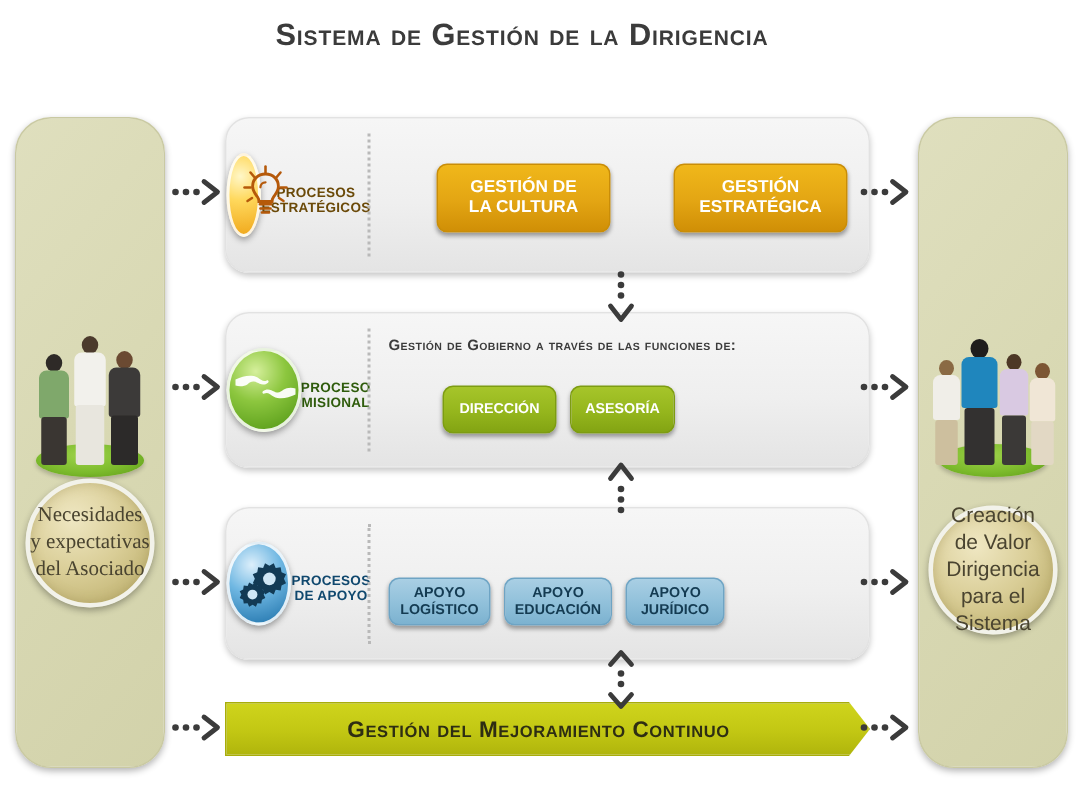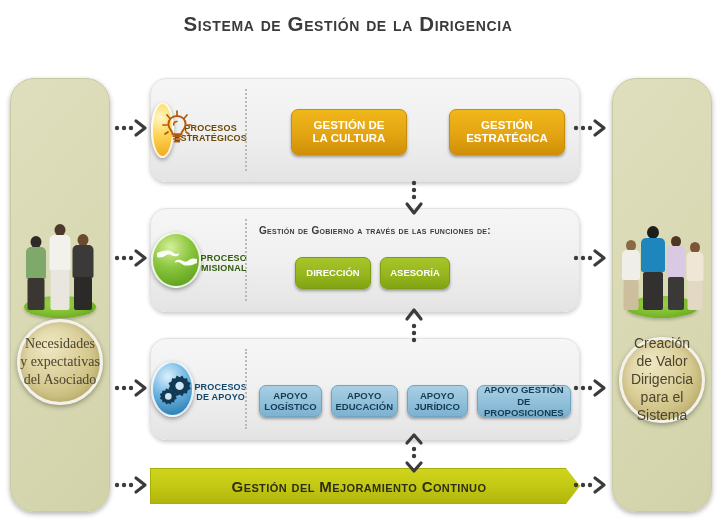--- a/index.html
+++ b/index.html
@@ -343,26 +343,20 @@
           <div>APOYO</div>
           <div>EDUCACIÓN</div>
         </div>
       </div>
       <div class="pill blue" style="width:64px;">
         <div>
           <div>APOYO</div>
           <div>JURÍDICO</div>
         </div>
       </div>
-      <div class="pill blue" style="width:100px;">
-        <div>
-          <div>APOYO GESTIÓN</div>
-          <div>DE PROPOSICIONES</div>
-        </div>
-      </div>
     </div>
   </div>
 </div>
 
 <div id="bar-improvement">
   <span class="bar-label">Gestión del Mejoramiento Continuo</span>
 </div>
 
 <svg class="arrow-h" id="arr-l1" viewBox="0 0 40 22">
   <g fill="#3b3b3b">

